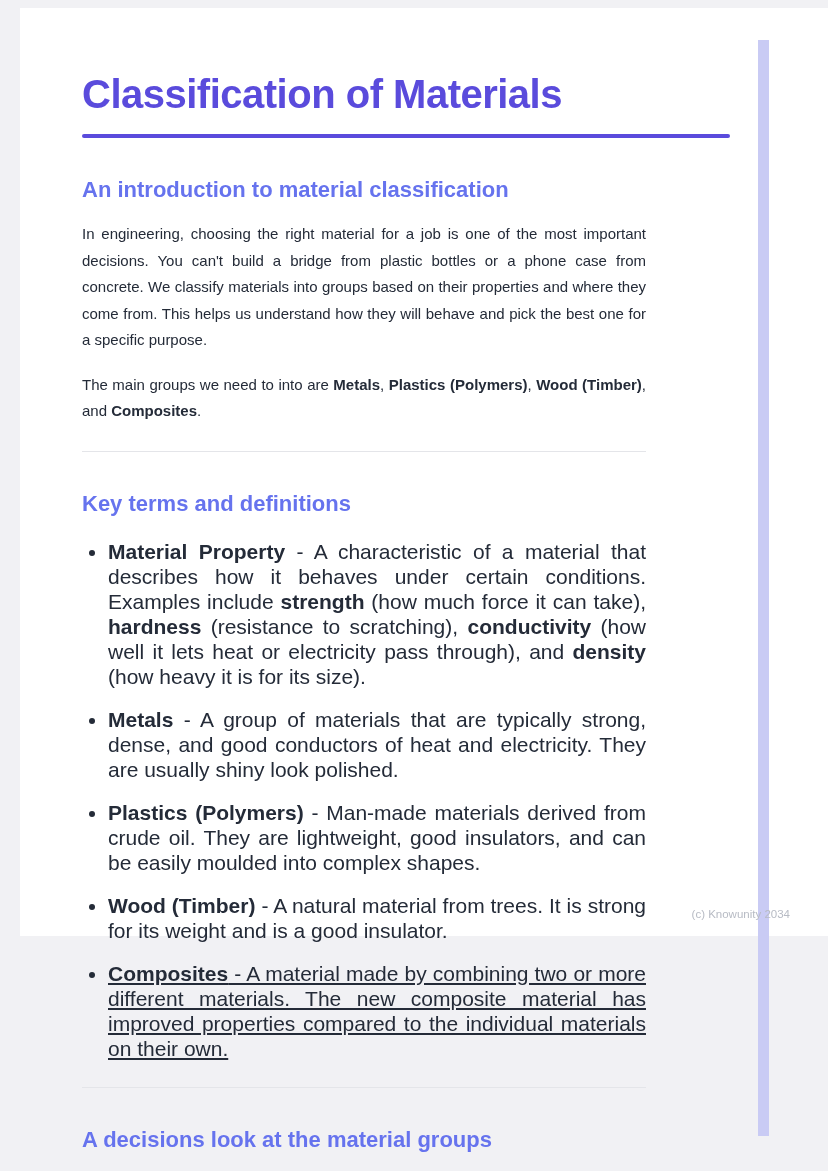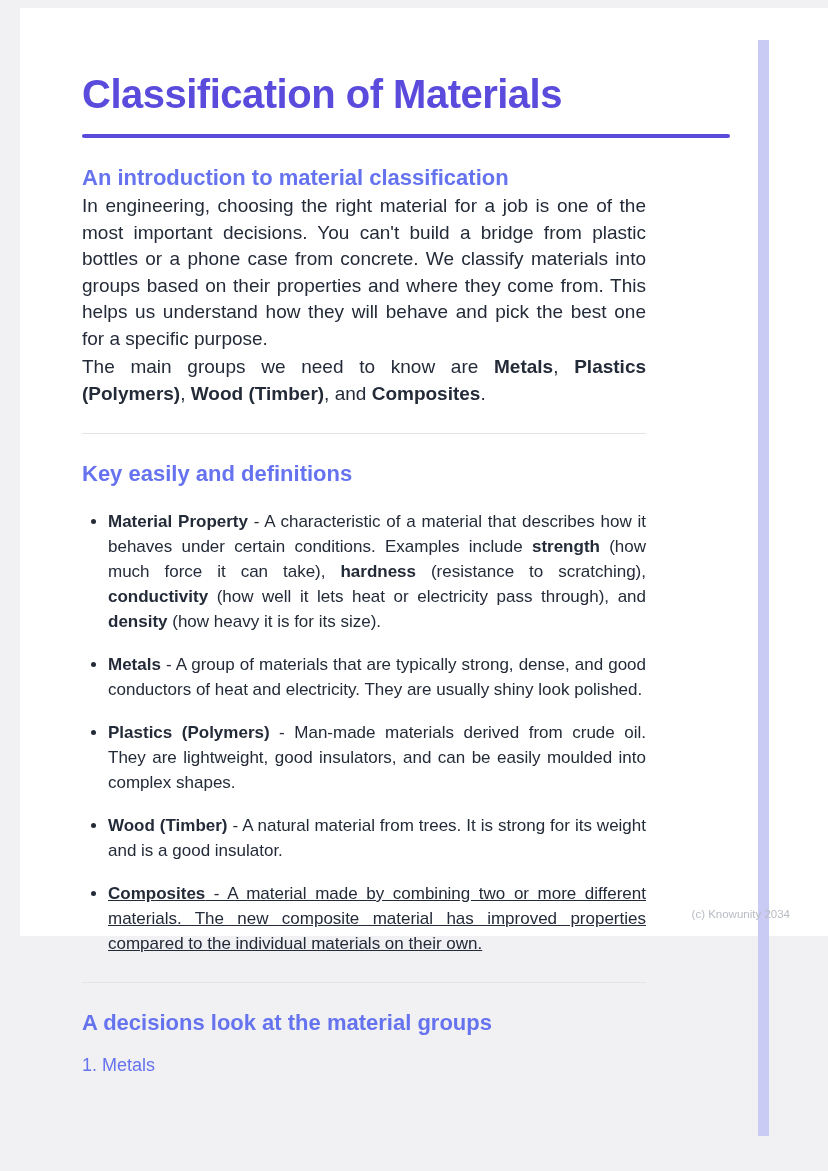--- a/index.html
+++ b/index.html
@@ -54,51 +54,51 @@
 
   .title-rule {
     width: 648px;
     height: 4px;
     margin-top: 16px;
     background: var(--title-color, #5a4bdc);
     border-radius: 2px;
   }
 
   h2.section-heading {
-    margin-top: 26px;
+    margin-top: 38px;
     font-size: 22px;
     line-height: 27px;
     font-weight: 700;
     color: var(--heading-color, #6673ee);
   }
 
   h3.subsection-heading {
     margin-top: 18px;
     font-size: 18px;
     line-height: 23px;
     font-weight: 400;
     color: var(--heading-color, #6673ee);
   }
 
   p.body-par {
-    margin-top: 2px;
-    font-size: 19px;
+    margin-top: 18px;
+    font-size: 15px;
     line-height: 26.5px;
     text-align: justify;
   }
 
   ul.terms-list {
     margin-top: 22px;
     padding-left: 26px;
     list-style-type: disc;
   }
 
   ul.terms-list li {
     margin-bottom: 18px;
-    font-size: 17px;
+    font-size: 21px;
     line-height: 25px;
     text-align: justify;
   }
 
   ul.terms-list li:last-child { margin-bottom: 0; text-decoration: underline; }
 
   hr.section-divider {
     border: none;
     border-top: 1px solid var(--divider-color, #e4e5e9);
     margin-top: 26px;
@@ -126,25 +126,25 @@
     <div class="content">
 
       <h1 class="doc-title">Classification of Materials</h1>
 
       <div class="title-rule"></div>
 
       <h2 class="section-heading">An introduction to material classification</h2>
 
       <p class="body-par"><span>In engineering, choosing the right material for a job is one of the most important decisions. You can't build a bridge from plastic bottles or a phone case from concrete. We classify materials into groups based on their properties and where they come from. This helps us understand how they will behave and pick the best one for a specific purpose.</span></p>
 
-      <p class="body-par"><span>The main groups we need to know are </span><span class="bold">Metals</span><span>, </span><span class="bold">Plastics (Polymers)</span><span>, </span><span class="bold">Wood (Timber)</span><span>, and </span><span class="bold">Composites</span><span>.</span></p>
+      <p class="body-par"><span>The main groups we need to into are </span><span class="bold">Metals</span><span>, </span><span class="bold">Plastics (Polymers)</span><span>, </span><span class="bold">Wood (Timber)</span><span>, and </span><span class="bold">Composites</span><span>.</span></p>
 
       <hr class="section-divider">
 
-      <h2 class="section-heading">Key easily and definitions</h2>
+      <h2 class="section-heading">Key terms and definitions</h2>
 
       <ul class="terms-list">
         <li><span class="bold">Material Property</span><span> - A characteristic of a material that describes how it behaves under certain conditions. Examples include </span><span class="bold">strength</span><span> (how much force it can take), </span><span class="bold">hardness</span><span> (resistance to scratching), </span><span class="bold">conductivity</span><span> (how well it lets heat or electricity pass through), and </span><span class="bold">density</span><span> (how heavy it is for its size).</span></li>
         <li><span class="bold">Metals</span><span> - A group of materials that are typically strong, dense, and good conductors of heat and electricity. They are usually shiny look polished.</span></li>
         <li><span class="bold">Plastics (Polymers)</span><span> - Man-made materials derived from crude oil. They are lightweight, good insulators, and can be easily moulded into complex shapes.</span></li>
         <li><span class="bold">Wood (Timber)</span><span> - A natural material from trees. It is strong for its weight and is a good insulator.</span></li>
         <li><span class="bold">Composites</span><span> - A material made by combining two or more different materials. The new composite material has improved properties compared to the individual materials on their own.</span></li>
       </ul>
 
       <hr class="section-divider">

